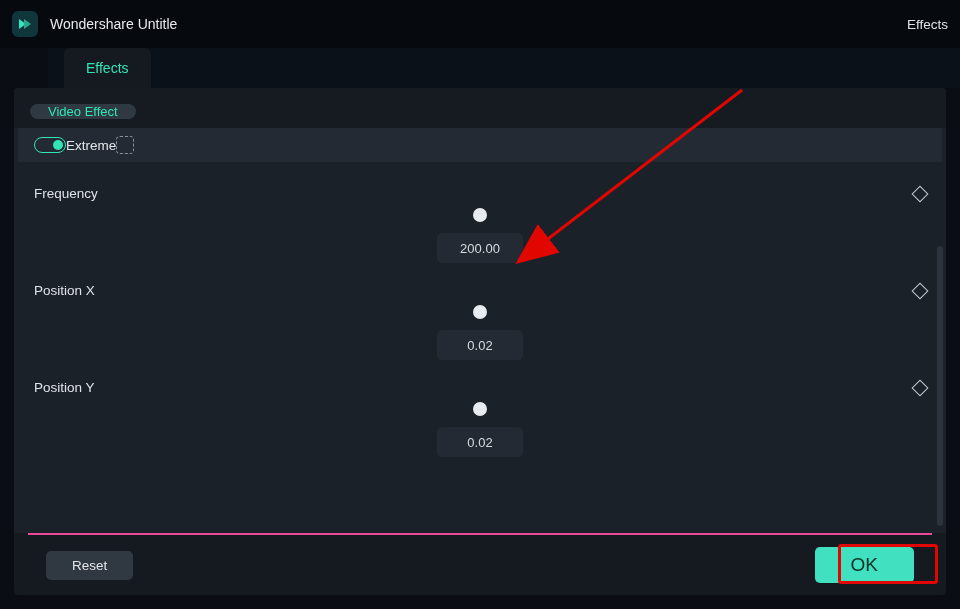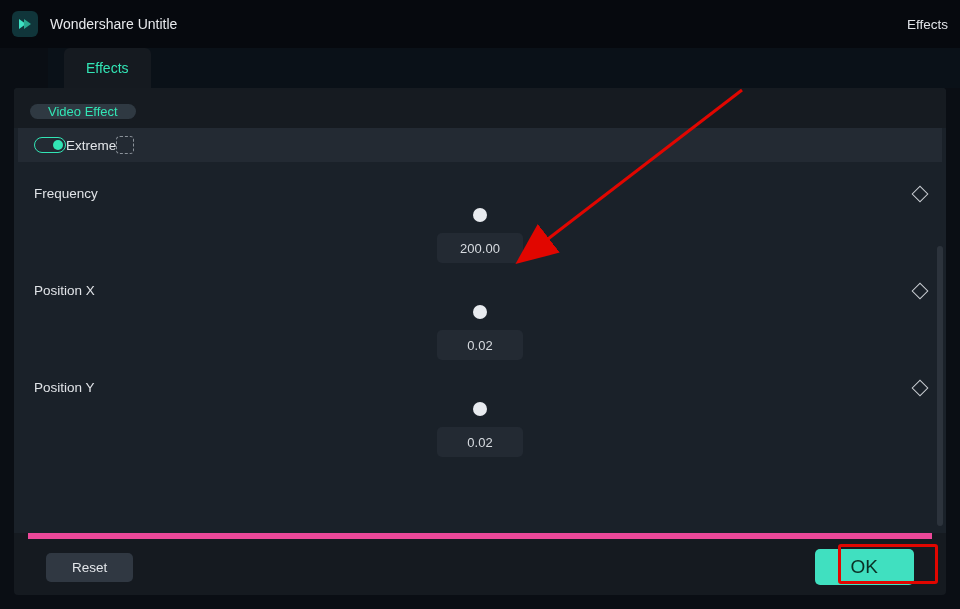--- a/index.html
+++ b/index.html
@@ -205,21 +205,21 @@
     }
     
     .bottom {
       display: flex;
       justify-content: space-between;
       align-items: center;
       padding: 12px 18px;
       background: #151a20;
       height: 62px;
       margin: 0 14px;
-      border-top: 6px solid #ec4899;
+      border-top: 2px solid #ec4899;
     }
     .btn-reset {
       background: #303842;
       color: #e3e6ea;
       font-size: 13.5px;
       padding: 7px 26px;
       border-radius: 5px;
       cursor: pointer;
     }
     .btn-ok {

